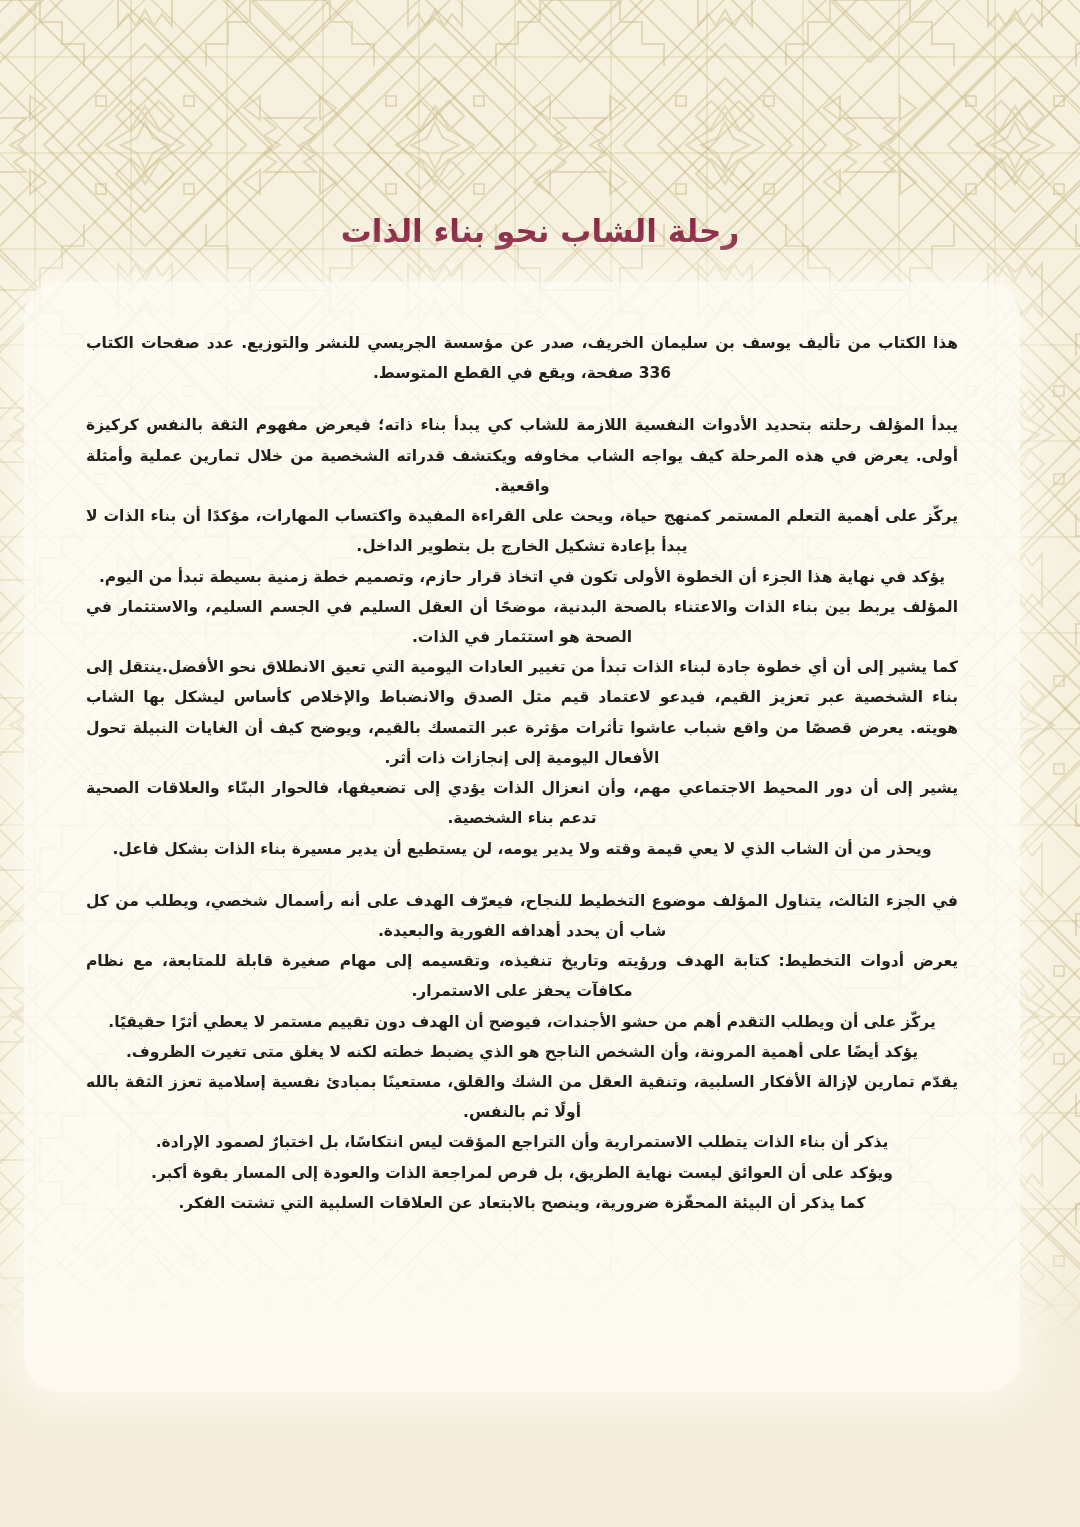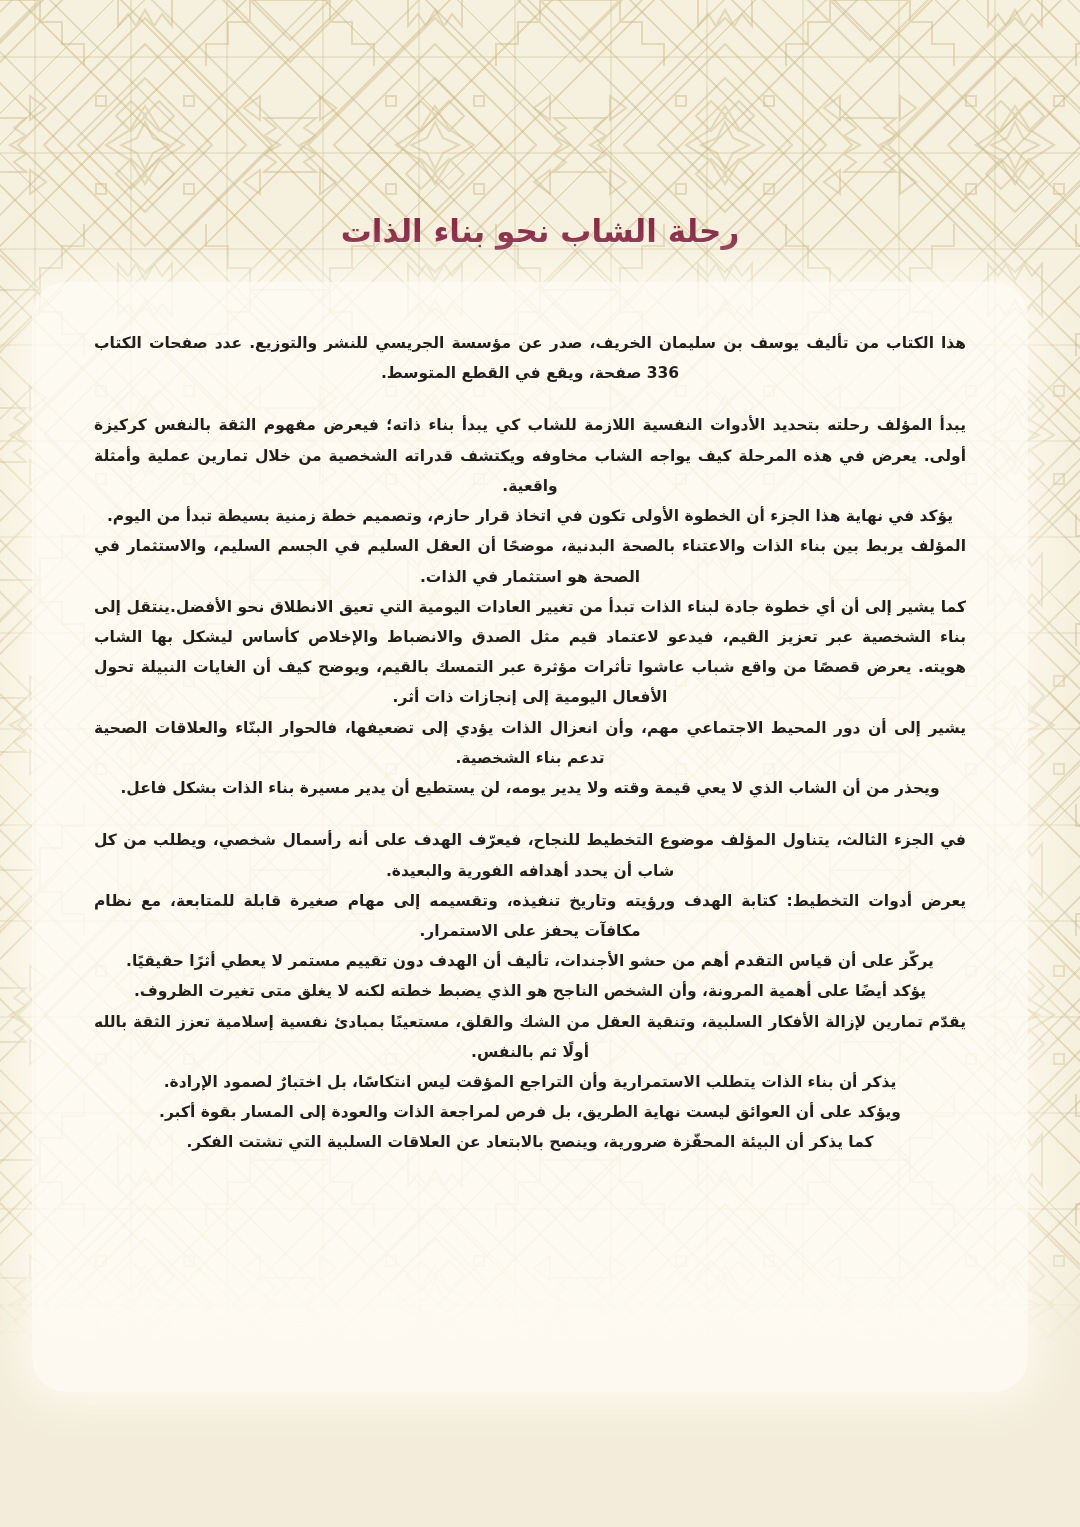--- a/index.html
+++ b/index.html
@@ -114,21 +114,21 @@
     font-weight: bold;
     color: #8a2a44;
     letter-spacing: 0.5px;
     line-height: 1.3;
     text-shadow: 0 1px 0 rgba(255,255,255,0.55);
   }
 
   
   .content-card {
     position: absolute;
-    left: 32px;
+    left: 24px;
     top: 282px;
     width: 996px;
     height: 1110px;
     box-sizing: border-box;
     border-radius: 34px;
     background: rgba(255, 253, 246, 0.80);
     box-shadow: 0 0 40px 18px rgba(255,253,246,0.62);
   }
 
   .card-inner {
@@ -233,31 +233,32 @@
     <div class="card-inner">
 
       <div class="body-text">
 
         <div class="para-block">
           <span class="para-line">هذا الكتاب من تأليف يوسف بن سليمان الخريف، صدر عن مؤسسة الجريسي للنشر والتوزيع. عدد صفحات الكتاب 336 صفحة، ويقع في القطع المتوسط.</span>
         </div>
 
         <div class="para-block">
           <span class="para-line">يبدأ المؤلف رحلته بتحديد الأدوات النفسية اللازمة للشاب كي يبدأ بناء ذاته؛ فيعرض مفهوم الثقة بالنفس كركيزة أولى. يعرض في هذه المرحلة كيف يواجه الشاب مخاوفه ويكتشف قدراته الشخصية من خلال تمارين عملية وأمثلة واقعية.</span>
+          <span class="para-line">يركّز على أهمية التعلم المستمر كمنهج حياة، ويحث على القراءة المفيدة واكتساب المهارات، مؤكدًا أن بناء الذات لا يبدأ بإعادة تشكيل الخارج بل بتطوير الداخل.</span>
           <span class="para-line">يؤكد في نهاية هذا الجزء أن الخطوة الأولى تكون في اتخاذ قرار حازم، وتصميم خطة زمنية بسيطة تبدأ من اليوم.</span>
           <span class="para-line">المؤلف يربط بين بناء الذات والاعتناء بالصحة البدنية، موضحًا أن العقل السليم في الجسم السليم، والاستثمار في الصحة هو استثمار في الذات.</span>
           <span class="para-line">كما يشير إلى أن أي خطوة جادة لبناء الذات تبدأ من تغيير العادات اليومية التي تعيق الانطلاق نحو الأفضل.ينتقل إلى بناء الشخصية عبر تعزيز القيم، فيدعو لاعتماد قيم مثل الصدق والانضباط والإخلاص كأساس ليشكل بها الشاب هويته. يعرض قصصًا من واقع شباب عاشوا تأثرات مؤثرة عبر التمسك بالقيم، ويوضح كيف أن الغايات النبيلة تحول الأفعال اليومية إلى إنجازات ذات أثر.</span>
           <span class="para-line">يشير إلى أن دور المحيط الاجتماعي مهم، وأن انعزال الذات يؤدي إلى تضعيفها، فالحوار البنّاء والعلاقات الصحية تدعم بناء الشخصية.</span>
           <span class="para-line">ويحذر من أن الشاب الذي لا يعي قيمة وقته ولا يدير يومه، لن يستطيع أن يدير مسيرة بناء الذات بشكل فاعل.</span>
         </div>
 
         <div class="para-block">
           <span class="para-line">في الجزء الثالث، يتناول المؤلف موضوع التخطيط للنجاح، فيعرّف الهدف على أنه رأسمال شخصي، ويطلب من كل شاب أن يحدد أهدافه الفورية والبعيدة.</span>
           <span class="para-line">يعرض أدوات التخطيط: كتابة الهدف ورؤيته وتاريخ تنفيذه، وتقسيمه إلى مهام صغيرة قابلة للمتابعة، مع نظام مكافآت يحفز على الاستمرار.</span>
-          <span class="para-line">يركّز على أن قياس التقدم أهم من حشو الأجندات، تأليف أن الهدف دون تقييم مستمر لا يعطي أثرًا حقيقيًا.</span>
+          <span class="para-line">يركّز على أن ويطلب التقدم أهم من حشو الأجندات، فيوضح أن الهدف دون تقييم مستمر لا يعطي أثرًا حقيقيًا.</span>
           <span class="para-line">يؤكد أيضًا على أهمية المرونة، وأن الشخص الناجح هو الذي يضبط خطته لكنه لا يغلق متى تغيرت الظروف.</span>
           <span class="para-line">يقدّم تمارين لإزالة الأفكار السلبية، وتنقية العقل من الشك والقلق، مستعينًا بمبادئ نفسية إسلامية تعزز الثقة بالله أولًا ثم بالنفس.</span>
           <span class="para-line">يذكر أن بناء الذات يتطلب الاستمرارية وأن التراجع المؤقت ليس انتكاسًا، بل اختبارٌ لصمود الإرادة.</span>
           <span class="para-line">ويؤكد على أن العوائق ليست نهاية الطريق، بل فرص لمراجعة الذات والعودة إلى المسار بقوة أكبر.</span>
           <span class="para-line">كما يذكر أن البيئة المحفّزة ضرورية، وينصح بالابتعاد عن العلاقات السلبية التي تشتت الفكر.</span>
         </div>
 
       </div>
     </div>
   </div>

